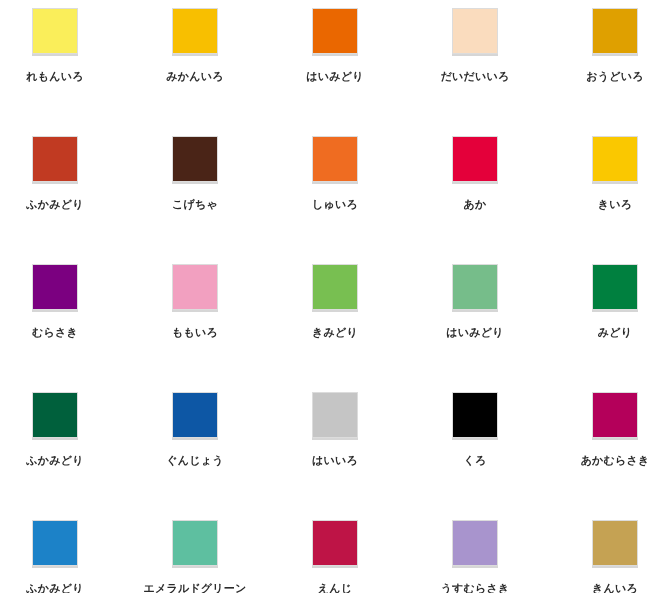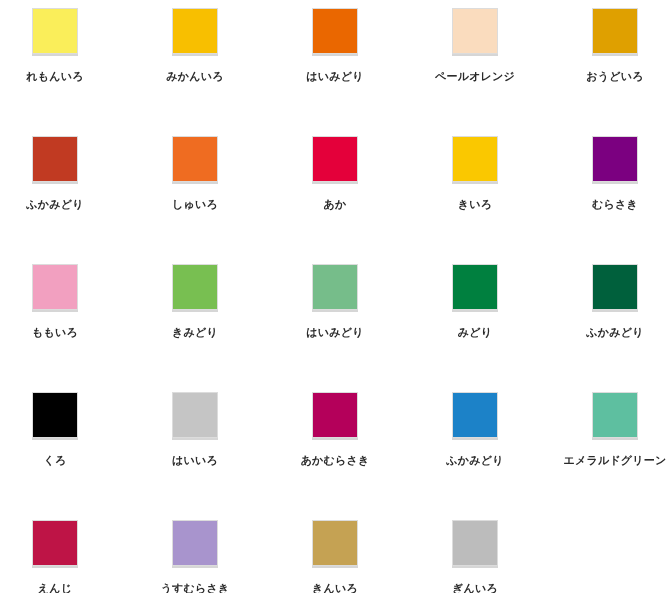--- a/index.html
+++ b/index.html
@@ -78,36 +78,42 @@
     <div class="swatch-cell">
       <div class="swatch-chip-wrap">
         <div class="swatch-chip" style="background: rgb(234, 103, 0); border-color: rgb(220, 220, 220);"></div>
       </div>
       <div class="swatch-label">はいみどり</div>
     </div>
     <div class="swatch-cell">
       <div class="swatch-chip-wrap">
         <div class="swatch-chip" style="background: rgb(250, 220, 190); border-color: rgb(220, 220, 220);"></div>
       </div>
-      <div class="swatch-label">ペールオレンジ</div>
+      <div class="swatch-label">だいだいいろ</div>
     </div>
     <div class="swatch-cell">
       <div class="swatch-chip-wrap">
         <div class="swatch-chip" style="background: rgb(223, 160, 0); border-color: rgb(220, 220, 220);"></div>
       </div>
       <div class="swatch-label">おうどいろ</div>
     </div>
     <div class="swatch-cell">
       <div class="swatch-chip-wrap">
         <div class="swatch-chip" style="background: rgb(193, 58, 34); border-color: rgb(220, 220, 220);"></div>
       </div>
       <div class="swatch-label">ふかみどり</div>
     </div>
     <div class="swatch-cell">
       <div class="swatch-chip-wrap">
+        <div class="swatch-chip" style="background: rgb(74, 36, 23); border-color: rgb(220, 220, 220);"></div>
+      </div>
+      <div class="swatch-label">こげちゃ</div>
+    </div>
+    <div class="swatch-cell">
+      <div class="swatch-chip-wrap">
         <div class="swatch-chip" style="background: rgb(239, 108, 33); border-color: rgb(220, 220, 220);"></div>
       </div>
       <div class="swatch-label">しゅいろ</div>
     </div>
     <div class="swatch-cell">
       <div class="swatch-chip-wrap">
         <div class="swatch-chip" style="background: rgb(228, 0, 58); border-color: rgb(220, 220, 220);"></div>
       </div>
       <div class="swatch-label">あか</div>
     </div>
@@ -148,32 +154,38 @@
       <div class="swatch-label">みどり</div>
     </div>
     <div class="swatch-cell">
       <div class="swatch-chip-wrap">
         <div class="swatch-chip" style="background: rgb(0, 96, 60); border-color: rgb(220, 220, 220);"></div>
       </div>
       <div class="swatch-label">ふかみどり</div>
     </div>
     <div class="swatch-cell">
       <div class="swatch-chip-wrap">
+        <div class="swatch-chip" style="background: rgb(13, 87, 165); border-color: rgb(220, 220, 220);"></div>
+      </div>
+      <div class="swatch-label">ぐんじょう</div>
+    </div>
+    <div class="swatch-cell">
+      <div class="swatch-chip-wrap">
+        <div class="swatch-chip" style="background: rgb(197, 197, 197); border-color: rgb(220, 220, 220);"></div>
+      </div>
+      <div class="swatch-label">はいいろ</div>
+    </div>
+    <div class="swatch-cell">
+      <div class="swatch-chip-wrap">
         <div class="swatch-chip" style="background: rgb(0, 0, 0); border-color: rgb(220, 220, 220);"></div>
       </div>
       <div class="swatch-label">くろ</div>
     </div>
     <div class="swatch-cell">
       <div class="swatch-chip-wrap">
-        <div class="swatch-chip" style="background: rgb(197, 197, 197); border-color: rgb(220, 220, 220);"></div>
-      </div>
-      <div class="swatch-label">はいいろ</div>
-    </div>
-    <div class="swatch-cell">
-      <div class="swatch-chip-wrap">
         <div class="swatch-chip" style="background: rgb(180, 0, 90); border-color: rgb(220, 220, 220);"></div>
       </div>
       <div class="swatch-label">あかむらさき</div>
     </div>
     <div class="swatch-cell">
       <div class="swatch-chip-wrap">
         <div class="swatch-chip" style="background: rgb(28, 130, 200); border-color: rgb(220, 220, 220);"></div>
       </div>
       <div class="swatch-label">ふかみどり</div>
     </div>

